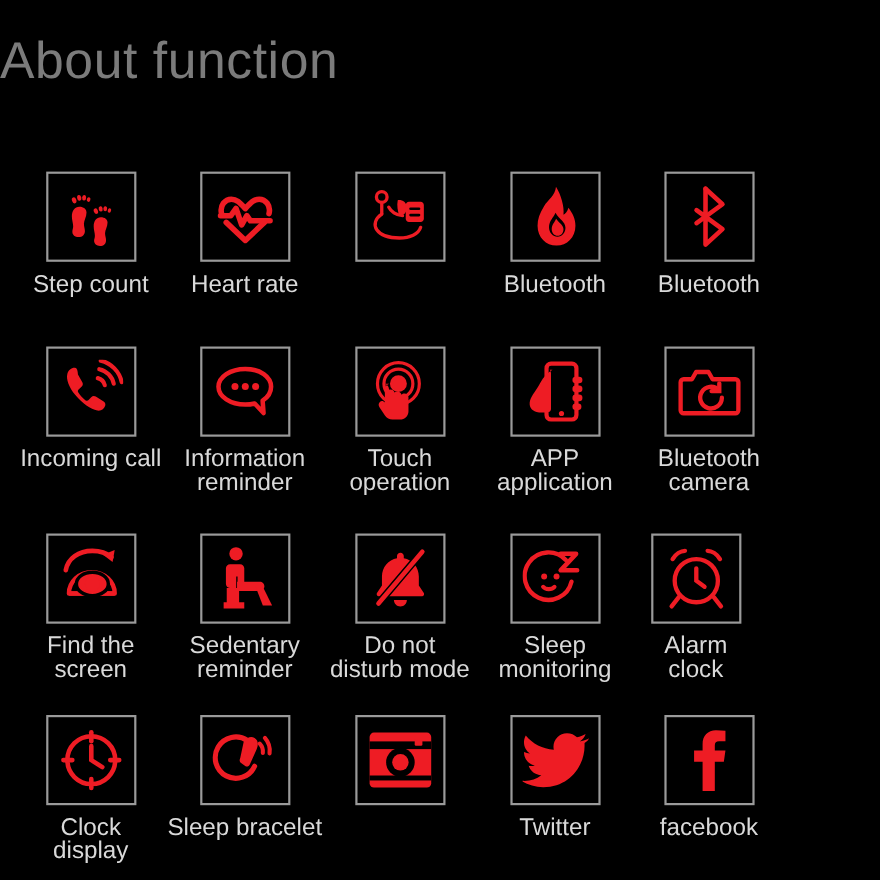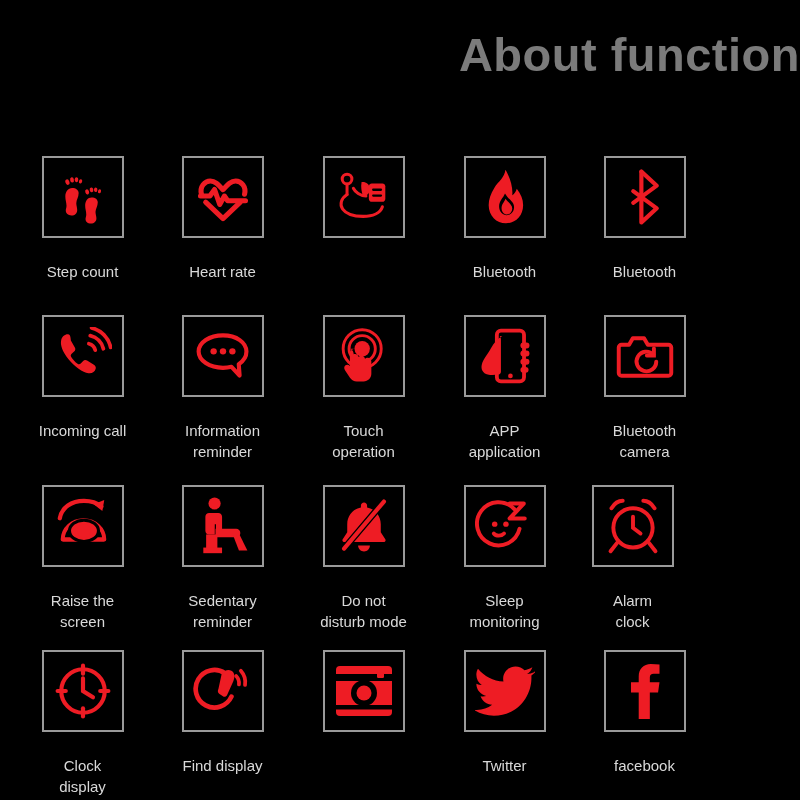--- a/index.html
+++ b/index.html
@@ -17,23 +17,23 @@
   #page {
     position: relative;
     width: 800px;
     height: 800px;
     background: #000000;
   }
   #page-title {
     position: absolute;
     left: 0; top: 31px;
     width: 800px;
-    text-align: right;
+    text-align: left;
     font-size: 47px;
-    font-weight: bold;
+    font-weight: normal;
     color: #7b7b7b;
     letter-spacing: 0.5px;
     line-height: 1;
     font-family: "Liberation Sans", sans-serif;
   }
   #grid {
     position: absolute;
     left: 0; top: 140px;
     width: 800px;
   }
@@ -52,22 +52,22 @@
     margin: 0 auto;
     border: 2px solid #9a9a9a;
     background: #000;
     display: flex;
     align-items: center;
     justify-content: center;
     position: relative;
   }
   .icon-box svg { display: block; }
   .cell-label {
-    margin-top: 23px;
-    font-size: 15px;
+    margin-top: 9px;
+    font-size: 22px;
     line-height: 21px;
     color: #d9d9d9;
     white-space: pre-line;
     font-family: "Liberation Sans", sans-serif;
   }
   .r0 .cell-label, .r1 .cell-label { }
 </style>
 </head>
 <body>
 
@@ -264,21 +264,21 @@
               <path fill="#ee1c24" d="M54 3 43 7.5l9 7z"></path>
               <g fill="none" stroke="#ee1c24" stroke-width="4.2" stroke-linejoin="round">
                 <path d="M11 44c0-11 9.5-20 21.5-20S54 33 54 44z"></path>
                 <path d="M11 44h43"></path>
               </g>
               <ellipse cx="33" cy="35" rx="15" ry="11" fill="#ee1c24" stroke="#000" stroke-width="3.2"></ellipse>
               <circle cx="33" cy="35" r="7" fill="#ee1c24"></circle>
             </svg>
           </span>
         </div>
-        <div class="cell-label" style="color: rgb(217, 217, 217);">Raise the
+        <div class="cell-label" style="color: rgb(217, 217, 217);">Find the
 screen</div>
       </div>
 
       <div class="cell" style="left:152px; top:345px;">
         <div class="icon-box" style="border-color: rgb(154, 154, 154);">
           <span>
             <svg width="54" height="60" viewBox="0 0 56 64">
               <circle cx="19" cy="8" r="6.5" fill="#ee1c24"></circle>
               <path fill="#ee1c24" d="M14 18h9c2.2 0 4 1.8 4 4v19h-6.5V30h-1.3v11H13c-2.2 0-3.8-1.8-3.8-4V22c0-2.2 1.8-4 4-4h.8z"></path>
               <path fill="#ee1c24" d="M20 35h22c2.5 0 4.5 2 4.5 4.5S44.5 44 42 44H20z"></path>
@@ -374,21 +374,21 @@
             <svg width="60" height="58" viewBox="0 0 64 60">
               <path fill="none" stroke="#ee1c24" stroke-width="5" stroke-linecap="round" d="M34 11a20 20 0 1 0 7 25"></path>
               <path fill="#ee1c24" d="M30.5 12c3 -4 7-5.5 10.5-3.5s4 6.5 2 11l-6.5 14.5c-1 2.2-3 2.8-4.6 1.7l-4-2.8c-1.5-1.1-1.8-3.1-.8-5z"></path>
               <g fill="none" stroke="#ee1c24" stroke-width="4" stroke-linecap="round">
                 <path d="M46 14a11 11 0 0 1 3 9"></path>
                 <path d="M51 8.5a18.5 18.5 0 0 1 4.5 15"></path>
               </g>
             </svg>
           </span>
         </div>
-        <div class="cell-label" style="color: rgb(217, 217, 217);">Find display</div>
+        <div class="cell-label" style="color: rgb(217, 217, 217);">Sleep bracelet</div>
       </div>
 
       <div class="cell" style="left:293px; top:510px;">
         <div class="icon-box" style="border-color: rgb(154, 154, 154);">
           <span>
             <svg width="58" height="52" viewBox="0 0 58 52">
               <rect x="1" y="1" width="56" height="50" rx="4" fill="#ee1c24"></rect>
               <rect x="1" y="9" width="56" height="7" fill="#000"></rect>
               <rect x="1" y="40" width="56" height="4.5" fill="#000"></rect>
               <circle cx="29" cy="28" r="13" fill="#000"></circle>

